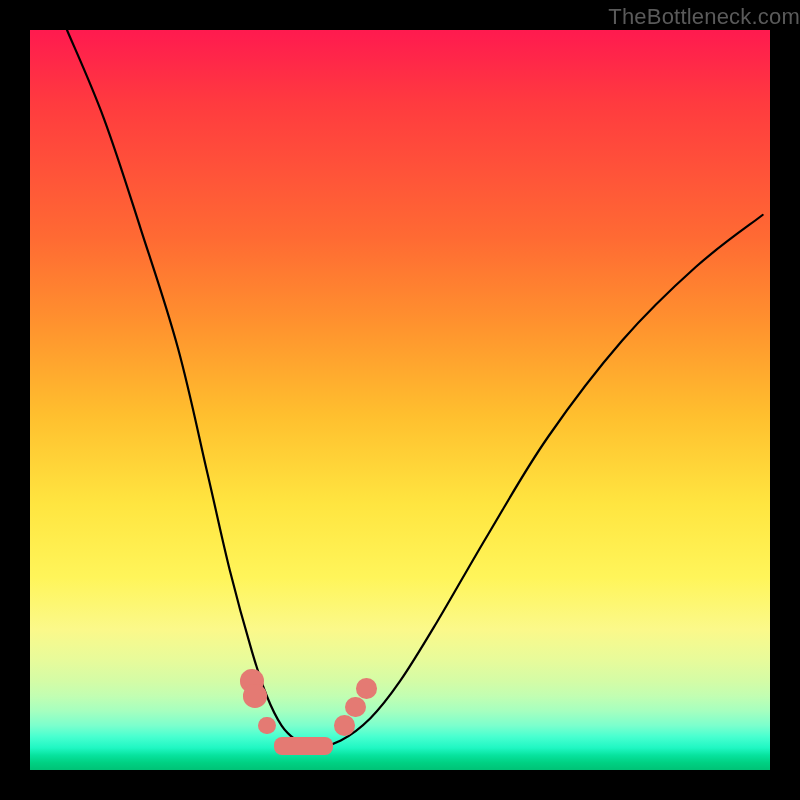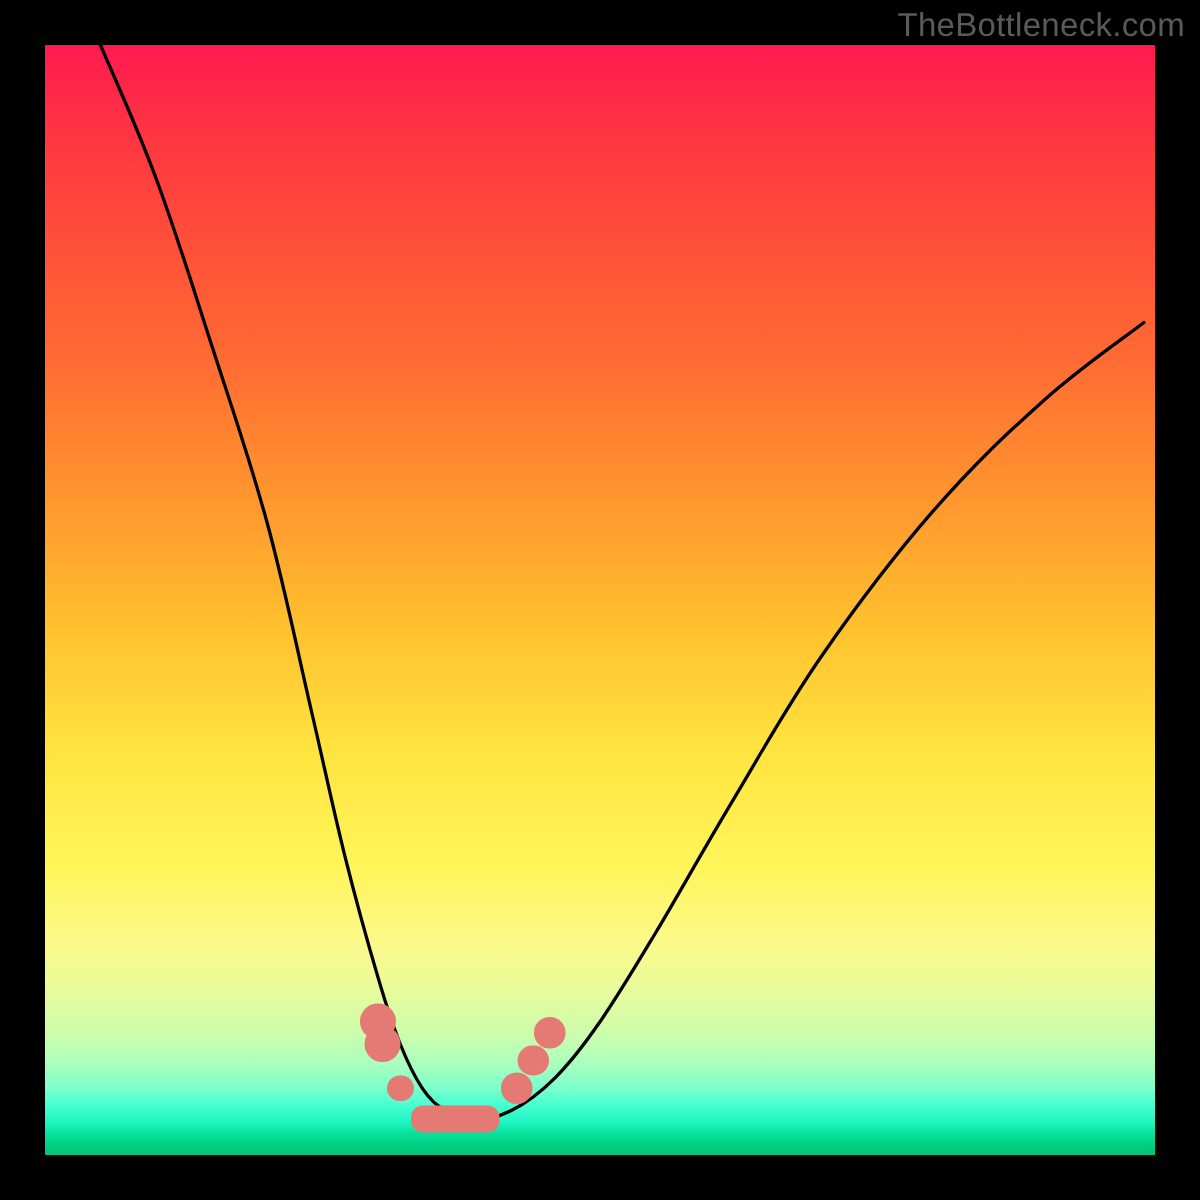--- a/index.html
+++ b/index.html
@@ -40,21 +40,21 @@
       #48ffd0 95.5%,
       #20f7c3 97%,
       #07e39e 98%,
       #00d183 99%,
       #00c276 100%
     );
   }
   .watermark {
     position: absolute;
     top: 4px;
-    right: 10px;
+    right: 0;
     color: #5a5a5a;
     font-size: 22px;
     font-weight: 500;
     letter-spacing: 0.2px;
     user-select: none;
   }
   svg.curve {
     position: absolute;
     left: 0; top: 0;
     width: 740px;

